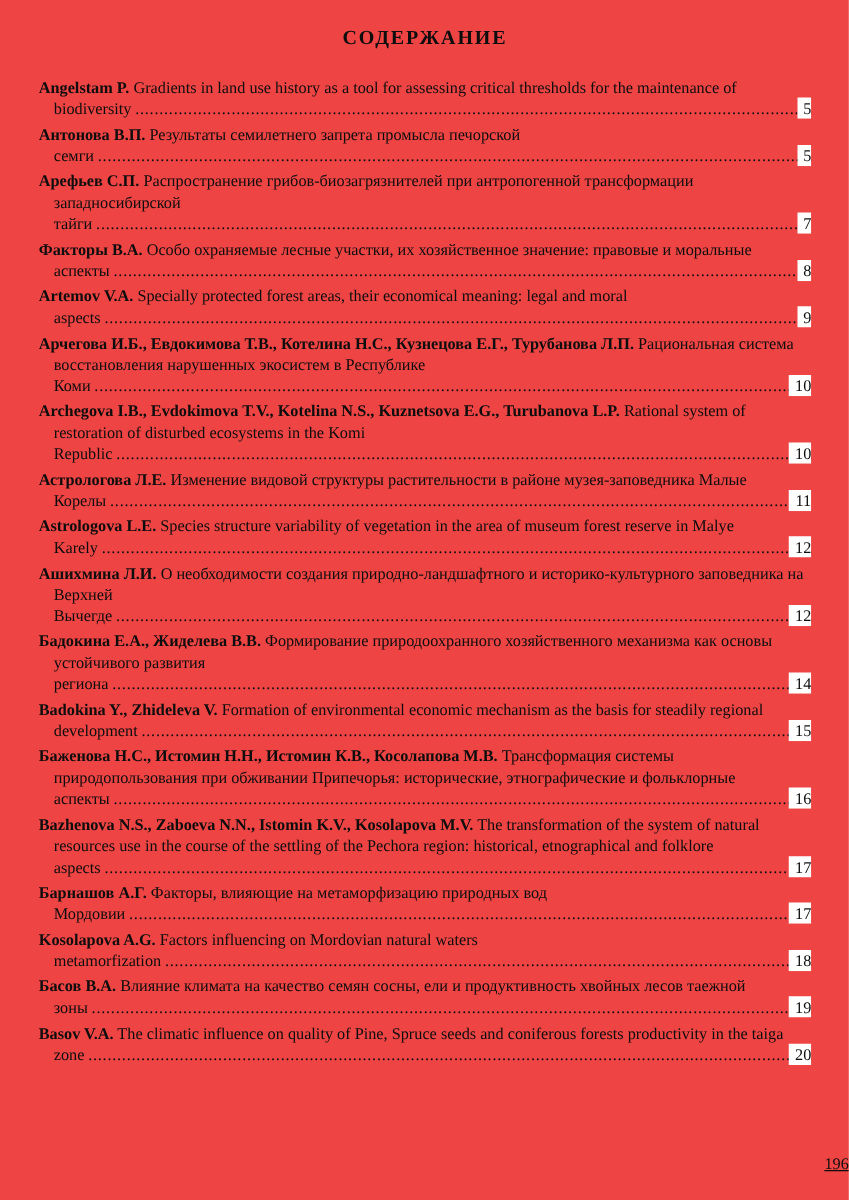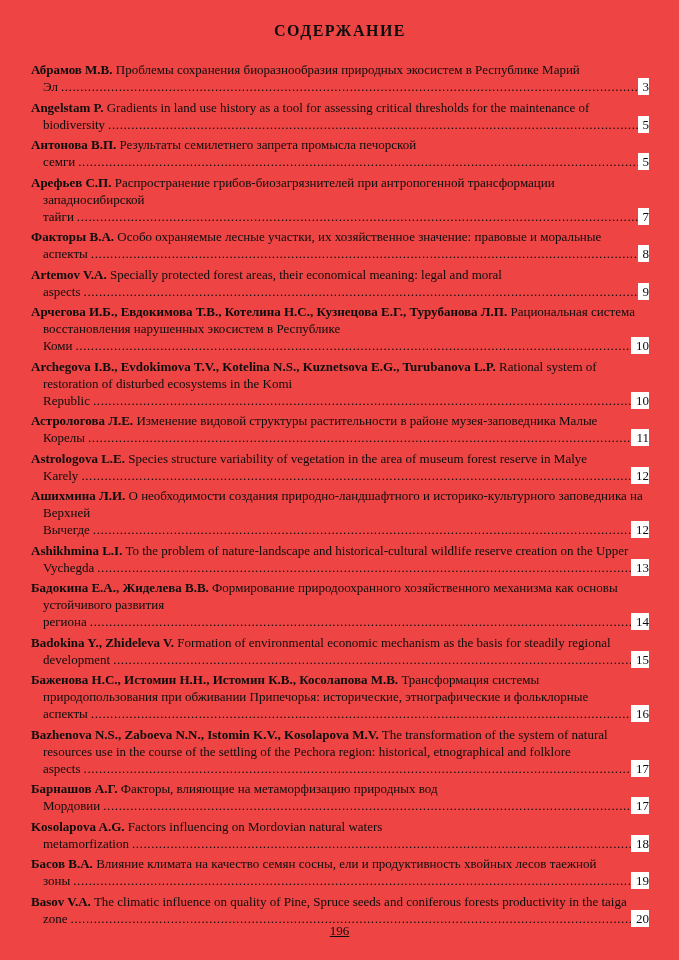--- a/index.html
+++ b/index.html
@@ -56,33 +56,32 @@
     text-indent: 0;
   }
   .entry .authors {
     font-weight: bold;
   }
   .footer {
     position: absolute;
     bottom: 21px;
     left: 0;
     right: 0;
-    text-align: center;
+    text-align: right;
     font-size: 13px;
     text-decoration: underline;
   }
 </style>
 </head>
 <body>
 
 <div class="page">
   <h1 class="title">СОДЕРЖАНИЕ</h1>
 
   <div class="toc">
-  <div class="entry"><span class="body"><span class="authors">Абрамов М.В.</span> <span class="etitle">Проблемы сохранения биоразнообразия природных экосистем в Республике Марий Эл</span></span><span class="pagenum">3</span></div>
 
 
   <div class="entry"><span class="body"><span class="authors">Angelstam P.</span> <span class="etitle">Gradients in land use history as a tool for assessing critical thresholds for the maintenance of biodiversity</span></span><span class="pagenum">5</span></div>
 
   <div class="entry"><span class="body"><span class="authors">Антонова В.П.</span> <span class="etitle">Результаты семилетнего запрета промысла печорской семги</span></span><span class="pagenum">5</span></div>
 
   <div class="entry"><span class="body"><span class="authors">Арефьев С.П.</span> <span class="etitle">Распространение грибов-биозагрязнителей при антропогенной трансформации западносибирской тайги</span></span><span class="pagenum">7</span></div>
 
   <div class="entry"><span class="body"><span class="authors">Факторы В.А.</span> <span class="etitle">Особо охраняемые лесные участки, их хозяйственное значение: правовые и моральные аспекты</span></span><span class="pagenum">8</span></div>
 
@@ -91,21 +90,20 @@
   <div class="entry"><span class="body"><span class="authors">Арчегова И.Б., Евдокимова Т.В., Котелина Н.С., Кузнецова Е.Г., Турубанова Л.П.</span> <span class="etitle">Рациональная система восстановления нарушенных экосистем в Республике Коми</span></span><span class="pagenum">10</span></div>
 
   <div class="entry"><span class="body"><span class="authors">Archegova I.B., Evdokimova T.V., Kotelina N.S., Kuznetsova E.G., Turubanova L.P.</span> <span class="etitle">Rational system of restoration of disturbed ecosystems in the Komi Republic</span></span><span class="pagenum">10</span></div>
 
   <div class="entry"><span class="body"><span class="authors">Астрологова Л.Е.</span> <span class="etitle">Изменение видовой структуры растительности в районе музея-заповедника Малые Корелы</span></span><span class="pagenum">11</span></div>
 
   <div class="entry"><span class="body"><span class="authors">Astrologova L.E.</span> <span class="etitle">Species structure variability of vegetation in the area of museum forest reserve in Malye Karely</span></span><span class="pagenum">12</span></div>
 
   <div class="entry"><span class="body"><span class="authors">Ашихмина Л.И.</span> <span class="etitle">О необходимости создания природно-ландшафтного и историко-культурного заповедника на Верхней Вычегде</span></span><span class="pagenum">12</span></div>
 
-  <div class="entry"><span class="body"><span class="authors">Ashikhmina L.I.</span> <span class="etitle">To the problem of nature-landscape and historical-cultural wildlife reserve creation on the Upper Vychegda</span></span><span class="pagenum">13</span></div>
 
   <div class="entry"><span class="body"><span class="authors">Бадокина Е.А., Жиделева В.В.</span> <span class="etitle">Формирование природоохранного хозяйственного механизма как основы устойчивого развития региона</span></span><span class="pagenum">14</span></div>
 
   <div class="entry"><span class="body"><span class="authors">Badokina Y., Zhideleva V.</span> <span class="etitle">Formation of environmental economic mechanism as the basis for steadily regional development</span></span><span class="pagenum">15</span></div>
 
   <div class="entry"><span class="body"><span class="authors">Баженова Н.С., Истомин Н.Н., Истомин К.В., Косолапова М.В.</span> <span class="etitle">Трансформация системы природопользования при обживании Припечорья: исторические, этнографические и фольклорные аспекты</span></span><span class="pagenum">16</span></div>
 
   <div class="entry"><span class="body"><span class="authors">Bazhenova N.S., Zaboeva N.N., Istomin K.V., Kosolapova M.V.</span> <span class="etitle">The transformation of the system of natural resources use in the course of the settling of the Pechora region: historical, etnographical and folklore aspects</span></span><span class="pagenum">17</span></div>
 
   <div class="entry"><span class="body"><span class="authors">Барнашов А.Г.</span> <span class="etitle">Факторы, влияющие на метаморфизацию природных вод Мордовии</span></span><span class="pagenum">17</span></div>

